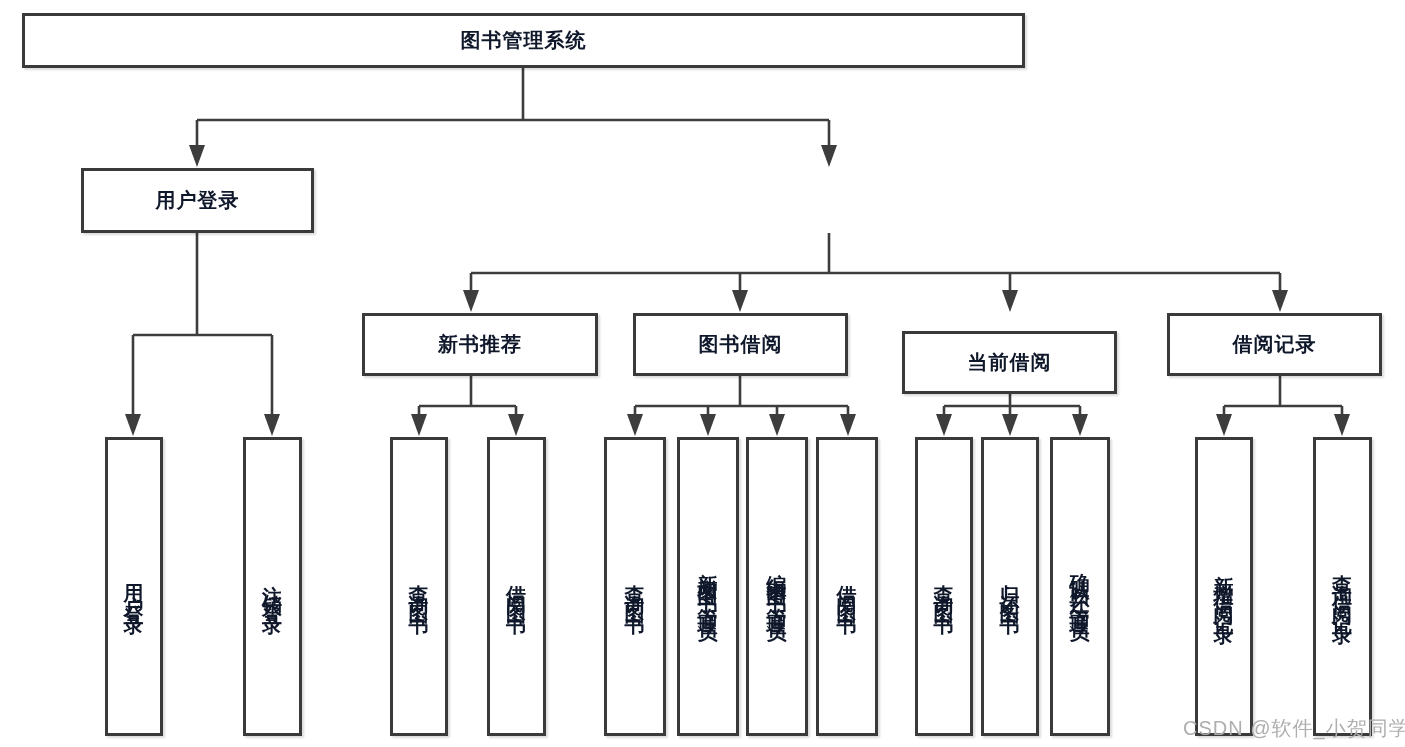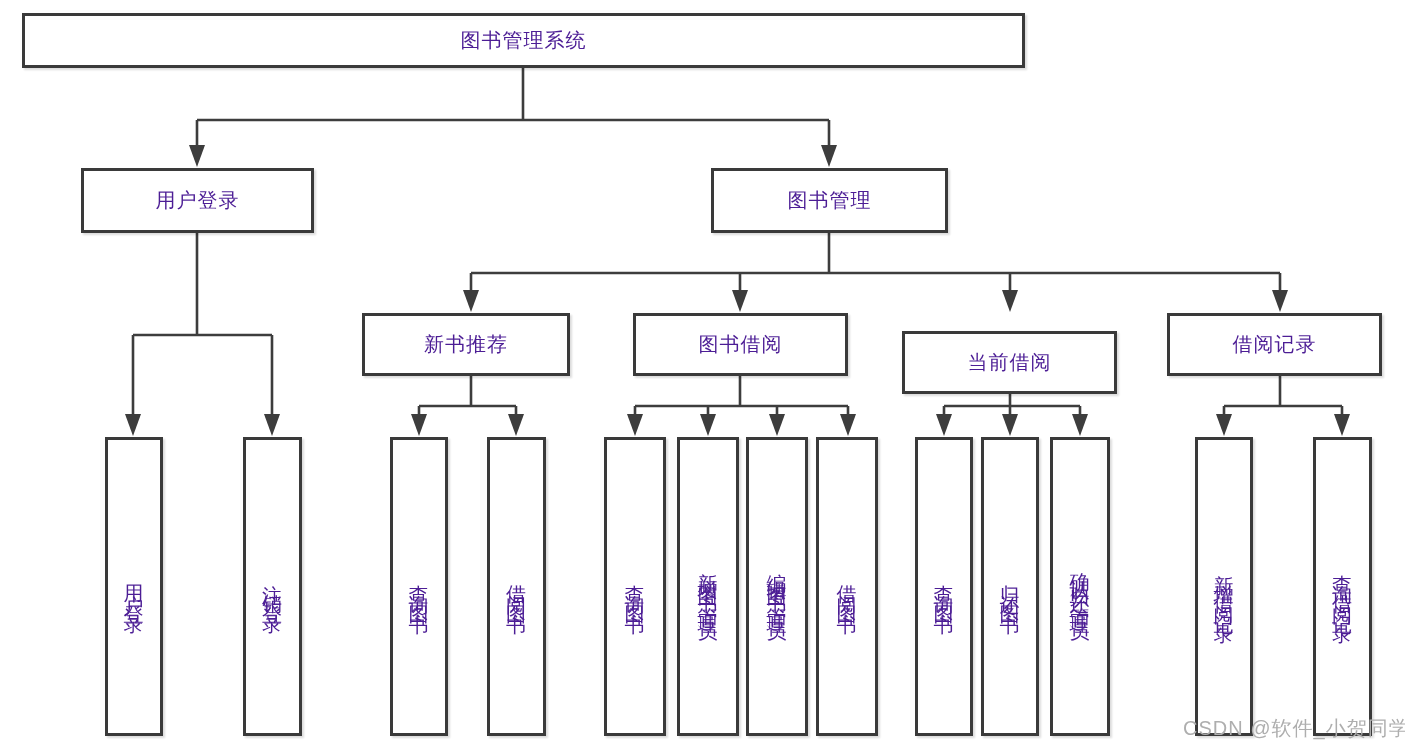--- a/index.html
+++ b/index.html
@@ -24,24 +24,25 @@
   }
   .node {
     position: absolute;
     box-sizing: border-box;
     background: #ffffff;
     border: 3px solid #3a3a3a;
     box-shadow: 2px 2px 2px rgba(0,0,0,0.14);
     display: flex;
     align-items: center;
     justify-content: center;
-    color: #4c1d95;
+    color: #0f172a;
     font-size: 20px;
     letter-spacing: 1px;
     z-index: 2;
+    font-weight: bold;
   }
   .vnode {
     writing-mode: vertical-rl;
     text-orientation: mixed;
     letter-spacing: 10px;
     line-height: 1;
     font-size: 20px;
     padding-top: 4px;
   }
   .vnode.long {
@@ -106,23 +107,22 @@
       <polygon points="1072,414 1088,414 1080,436"></polygon>
 
       <polygon points="1216,414 1232,414 1224,436"></polygon>
       <polygon points="1334,414 1350,414 1342,436"></polygon>
     </g>
   </svg>
 
   <div class="node" style="left:22px; top:13px; width:1003px; height:55px;">图书管理系统</div>
 
   <div class="node" style="left:81px; top:168px; width:233px; height:65px;">用户登录</div>
-  <div class="node" style="left:711px; top:168px; width:237px; height:65px;">图书管理</div>
 
-  <div class="node" style="left:362px; top:313px; width:208px; height:63px;">新书推荐</div>
+  <div class="node" style="left:362px; top:313px; width:236px; height:63px;">新书推荐</div>
   <div class="node" style="left:633px; top:313px; width:215px; height:63px;">图书借阅</div>
   <div class="node" style="left:902px; top:331px; width:215px; height:63px;">当前借阅</div>
   <div class="node" style="left:1167px; top:313px; width:215px; height:63px;">借阅记录</div>
 
   <div class="node vnode" style="left:105px; top:437px; width:58px; height:299px;">用户登录</div>
   <div class="node vnode" style="left:243px; top:437px; width:59px; height:299px;">注销登录</div>
 
   <div class="node vnode" style="left:390px; top:437px; width:58px; height:299px;">查询图书</div>
   <div class="node vnode" style="left:487px; top:437px; width:59px; height:299px;">借阅图书</div>
 

